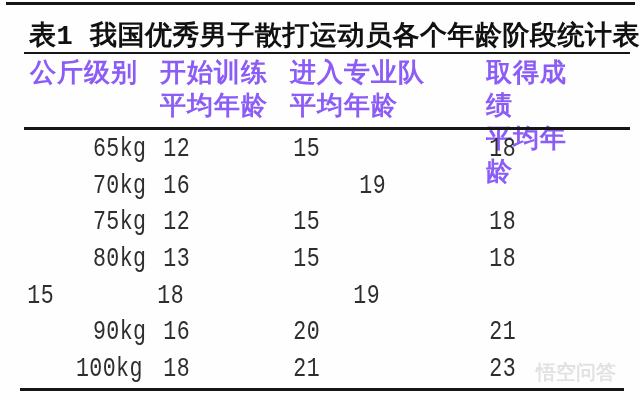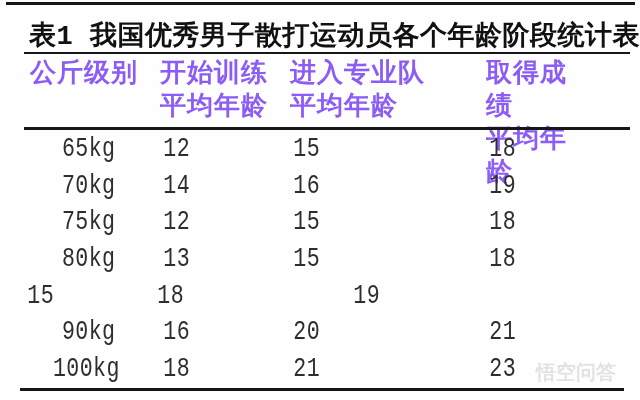--- a/index.html
+++ b/index.html
@@ -46,21 +46,21 @@
   .c4 { width: 40px; }
   .hcell.c0 { text-align: left; padding-left: 6px; box-sizing: border-box; }
 
   .data-rows {
     position: absolute;
     left: 24px; top: 131px;
     width: 606px;
   }
   .row { display: flex; height: 36.6px; align-items: center; }
   .cell { }
-  .cell.c0 { text-align: center; padding-left: 6px; box-sizing: border-box; }
+  .cell.c0 { text-align: right; padding-left: 6px; box-sizing: border-box; }
   .val {
     display: inline-block;
     font-size: 27px;
     font-weight: 400;
     color: #2e2e2e;
     transform: scaleX(0.8);
     transform-origin: center;
     letter-spacing: 0.5px;
   }
   .cell.c0 .val { transform-origin: left center; }
@@ -111,21 +111,20 @@
   <div class="data-rows">
       <div class="row">
         <div class="cell c0"><span class="val">65kg</span></div>
         <div class="cell c1"><span class="val">12</span></div>
         <div class="cell c2"><span class="val">15</span></div>
         <div class="cell c3"><span class="val">18</span></div>
         <div class="cell c4"></div>
       </div>
       <div class="row">
         <div class="cell c0"><span class="val">70kg</span></div>
-        <div class="cell c1"><span class="val">14</span></div>
         <div class="cell c2"><span class="val">16</span></div>
         <div class="cell c3"><span class="val">19</span></div>
         <div class="cell c4"></div>
       </div>
       <div class="row">
         <div class="cell c0"><span class="val">75kg</span></div>
         <div class="cell c1"><span class="val">12</span></div>
         <div class="cell c2"><span class="val">15</span></div>
         <div class="cell c3"><span class="val">18</span></div>
         <div class="cell c4"></div>

